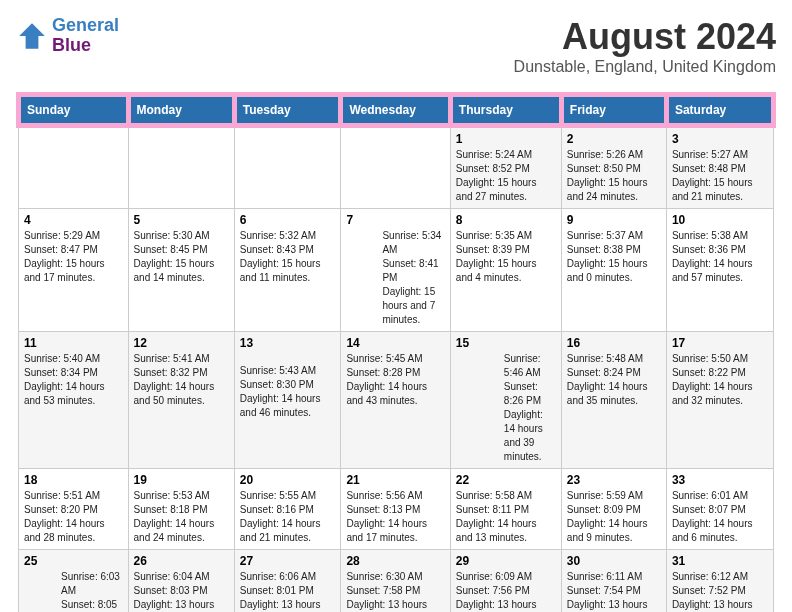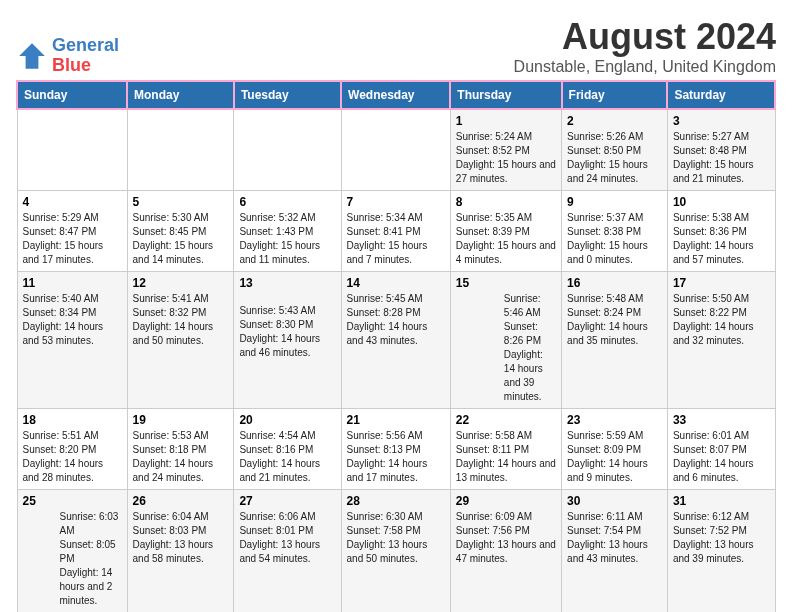--- a/index.html
+++ b/index.html
@@ -6,22 +6,22 @@
     body {
       font-family: Arial, sans-serif;
       background: #fff;
       width: 792px;
       min-height: 612px;
       padding: 16px;
     }
     .header-area {
       display: flex;
       justify-content: space-between;
-      align-items: flex-end;
-      margin-bottom: 4px;
+      align-items: flex-start;
+      margin-bottom: 16px;
     }
     .logo {
       display: flex;
       align-items: center;
       gap: 4px;
     }
     .logo-text {
       font-size: 18px;
       font-weight: bold;
       color: #333;
@@ -50,21 +50,21 @@
       width: 100%;
       border-collapse: collapse;
       font-size: 10.5px;
     }
     thead tr th {
       background-color: #2a6fad;
       color: #fff;
       text-align: left;
       padding: 6px 6px;
       font-size: 12px;
-      border: 2px solid #f9a8d4;
+      border: 5px solid #f9a8d4;
     }
     tbody tr td {
       border: 1px solid #ccc;
       vertical-align: top;
       padding: 4px 5px;
       width: 113px;
       min-height: 70px;
       background: #fff;
     }
     tbody tr:nth-child(odd) td {
@@ -88,21 +88,21 @@
 </head>
 <body>
 
 <div class="header-area">
   <div class="logo">
     <svg class="logo-icon" viewBox="0 0 40 40">
       <polygon points="20,4 36,20 28,20 28,36 12,36 12,20 4,20" fill="#3a7fc1"></polygon>
     </svg>
     <div class="logo-text">
       <div><span>General</span></div>
-      <div><span style="color:#ef4444;">Blue</span></div>
+      <div><span style="color:#701a75;">Blue</span></div>
     </div>
   </div>
   <div class="title-area">
     <div class="calendar-title">August 2024</div>
     <div class="calendar-subtitle">Dunstable, England, United Kingdom</div>
   </div>
 </div>
 
 <table>
   <thead>
@@ -150,26 +150,26 @@
         </td>
         <td>
           <span class="day-num">5</span>
           <div class="cell-content" style="white-space: pre-line;">Sunrise: 5:30 AM
 Sunset: 8:45 PM
 Daylight: 15 hours and 14 minutes.</div>
         </td>
         <td>
           <span class="day-num">6</span>
           <div class="cell-content" style="white-space: pre-line;">Sunrise: 5:32 AM
-Sunset: 1:43 PM
+Sunset: 8:43 PM
 Daylight: 15 hours and 11 minutes.</div>
         </td>
         <td>
           <span class="day-num">7</span>
-          <div class="cell-content" style="white-space: pre-line;">Sunrise: 5:34 AM
+          <div class="cell-content" style="white-space: pre-line; margin-left: 36px;">Sunrise: 5:34 AM
 Sunset: 8:41 PM
 Daylight: 15 hours and 7 minutes.</div>
         </td>
         <td>
           <span class="day-num">8</span>
           <div class="cell-content" style="white-space: pre-line;">Sunrise: 5:35 AM
 Sunset: 8:39 PM
 Daylight: 15 hours and 4 minutes.</div>
         </td>
         <td>
@@ -237,21 +237,21 @@
 Daylight: 14 hours and 28 minutes.</div>
         </td>
         <td>
           <span class="day-num">19</span>
           <div class="cell-content" style="white-space: pre-line;">Sunrise: 5:53 AM
 Sunset: 8:18 PM
 Daylight: 14 hours and 24 minutes.</div>
         </td>
         <td>
           <span class="day-num">20</span>
-          <div class="cell-content" style="white-space: pre-line;">Sunrise: 4:54 AM
+          <div class="cell-content" style="white-space: pre-line;">Sunrise: 5:55 AM
 Sunset: 8:16 PM
 Daylight: 14 hours and 21 minutes.</div>
         </td>
         <td>
           <span class="day-num">21</span>
           <div class="cell-content" style="white-space: pre-line;">Sunrise: 5:56 AM
 Sunset: 8:13 PM
 Daylight: 14 hours and 17 minutes.</div>
         </td>
         <td>

